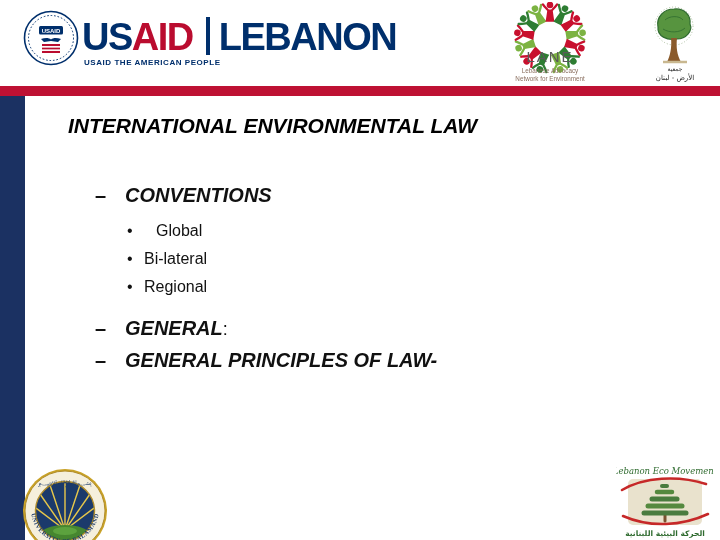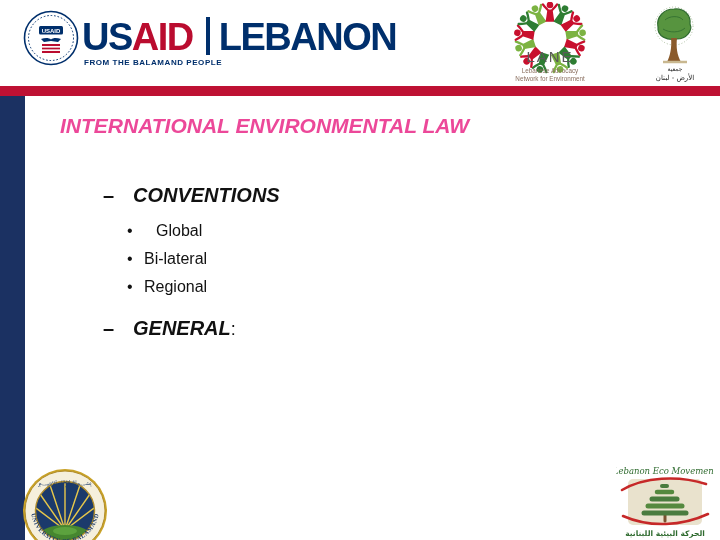--- a/index.html
+++ b/index.html
@@ -20,24 +20,24 @@
     font-size:8px;letter-spacing:0.55px;font-weight:bold;}
   .lane{position:absolute;left:504px;top:2px;width:92px;height:84px;}
   .lane-name{font-family:"Liberation Sans",sans-serif;fill:#5a5a5a;letter-spacing:2px;}
   .lane-sub{fill:#8a6f5f;font-size:6.3px;font-family:"Liberation Sans",sans-serif;}
   .tree-logo{position:absolute;left:643px;top:4px;width:64px;height:80px;}
   .tree-cap{font-family:"DejaVu Sans",sans-serif;fill:#222;}
   
   .band{position:absolute;left:0;top:86px;width:720px;height:10px;background:#BE1133;}
   .sidebar{position:absolute;left:0;top:96px;width:25px;height:444px;background:#1B3162;}
   
-  .title{position:absolute;left:60px;top:114px;margin:0;
-    font-size:21px;font-weight:bold;font-style:italic;color:#ec4899;}
+  .title{position:absolute;left:68px;top:114px;margin:0;
+    font-size:21px;font-weight:bold;font-style:italic;color:#000000;}
   .outline{position:absolute;left:95px;top:184px;color:#111;}
-  .l1{font-size:20px;font-weight:bold;font-style:italic;white-space:nowrap;margin-left:8px;}
+  .l1{font-size:20px;font-weight:bold;font-style:italic;white-space:nowrap;}
   .l1 .mk{display:inline-block;width:30px;font-style:normal;}
   .l1.conv{margin-bottom:10px;}
   .l1.custom{margin-top:16px;}
   .l1.general{margin-top:9px;}
   .l1 .sfx{font-weight:normal;font-style:normal;font-size:18px;}
   .sub{margin-left:32px;font-size:16px;line-height:28px;color:#111;}
   .sub .mk{display:inline-block;width:17px;}
   .sub .pad{padding-left:12px;text-align:right;}
   
   .balamand{position:absolute;left:22px;top:468px;}
@@ -64,21 +64,21 @@
       <rect x="19" y="34" width="18" height="2.2" fill="#BA0C2F"></rect>
       <rect x="19" y="37.4" width="18" height="2.2" fill="#BA0C2F"></rect>
       <rect x="19" y="40.8" width="18" height="2.2" fill="#BA0C2F"></rect>
       <rect x="19" y="36.2" width="18" height="1.2" fill="#ffffff"></rect>
       <rect x="19" y="39.6" width="18" height="1.2" fill="#ffffff"></rect>
     </svg>
 
     <div class="wordmark">
       <span class="wm-us">US</span><span class="wm-aid">AID</span><span class="wm-sep"></span><span class="wm-region">LEBANON</span>
     </div>
-    <div class="tagline">FROM THE BALAMAND PEOPLE</div>
+    <div class="tagline">USAID THE AMERICAN PEOPLE</div>
 
     <svg class="lane" viewBox="0 0 92 84">
       <defs>
         <g id="lane-person">
           <circle cx="0" cy="-10" r="3.3" stroke="none"></circle>
           <path d="M-2.6,-5.5 C-3.3,-0.5 -3.8,3.5 -4.5,6.8 L4.5,6.8 C3.8,3.5 3.3,-0.5 2.6,-5.5 Z" stroke="none"></path>
           <path d="M-2.4,-5.2 C-4,-6.8 -5.9,-8.7 -7.1,-10.6" fill="none" stroke-width="2.3" stroke-linecap="round"></path>
           <path d="M2.4,-5.2 C4,-6.8 5.9,-8.7 7.1,-10.6" fill="none" stroke-width="2.3" stroke-linecap="round"></path>
         </g>
       </defs>
@@ -132,20 +132,23 @@
       </div>
       <div>
         <span class="mk">•</span><span>Regional</span>
       </div>
     </div>
 
     <div class="l1 custom">
       <span class="mk">–</span><span>GENERAL</span><span class="sfx">:</span>
     </div>
 
+    <div class="l1 general">
+      <span class="mk">–</span><span>GENERAL PRINCIPLES OF LAW-</span>
+    </div>
   </div>
 
   <svg class="balamand" width="86" height="86" viewBox="0 0 86 86">
     <defs>
       <clipPath id="balClip">
           <circle cx="43" cy="43" r="29"></circle>
         </clipPath>
       <path id="balBottomArc" d="M 9,41 A 34,34 0 0 0 77,41" fill="none"></path>
       <path id="balTopArc" d="M 15,45 A 28,28 0 0 1 71,45" fill="none"></path>
     </defs>

